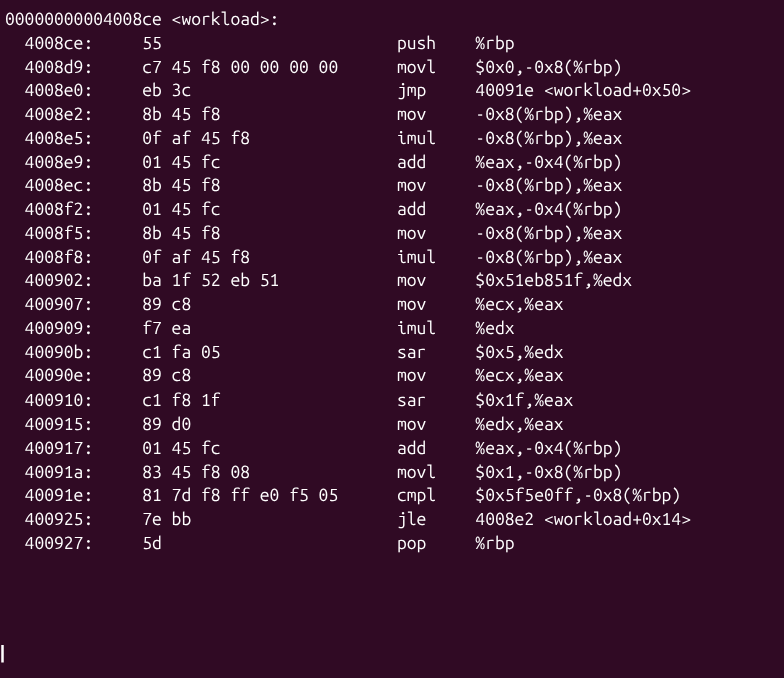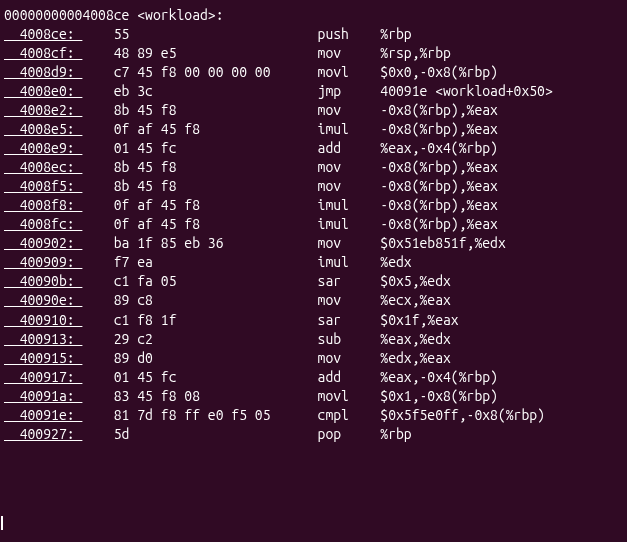--- a/index.html
+++ b/index.html
@@ -16,56 +16,56 @@
   }
   .terminal {
     padding: 6px 4px 6px 4px;
   }
   .hdr {
     white-space: pre;
   }
   .row {
     white-space: pre;
   }
-  .addr { display:inline-block; width: 10ch; text-decoration: underline; }
+  .addr { display:inline-block; width: 10ch; }
   .bytes { display:inline-block; width: 30ch; text-align: center; }
   .mnem { display:inline-block; width: 8ch; }
   .ops  { display:inline-block;text-align:center; }
   .cursor {
     position: absolute;
     left: 1px;
     bottom: 12px;
     width: 2px;
     height: 14px;
     background: #fff;
   }
 </style>
 </head>
 <body>
 
 <div class="terminal">
   <div class="hdr">00000000004008ce &lt;workload&gt;:</div>
   <div id="rows">
       <div class="row"><span class="addr">  4008ce: </span><span class="bytes">    55                        </span><span class="mnem">push    </span><span class="ops">%rbp</span></div>
-      <div class="row"><span class="addr">  4008cf: </span><span class="bytes">    48 89 e5                  </span><span class="mnem">mov     </span><span class="ops">%rsp,%rbp</span></div>
       <div class="row"><span class="addr">  4008d9: </span><span class="bytes">    c7 45 f8 00 00 00 00      </span><span class="mnem">movl    </span><span class="ops">$0x0,-0x8(%rbp)</span></div>
       <div class="row"><span class="addr">  4008e0: </span><span class="bytes">    eb 3c                     </span><span class="mnem">jmp     </span><span class="ops">40091e &lt;workload+0x50&gt;</span></div>
       <div class="row"><span class="addr">  4008e2: </span><span class="bytes">    8b 45 f8                  </span><span class="mnem">mov     </span><span class="ops">-0x8(%rbp),%eax</span></div>
       <div class="row"><span class="addr">  4008e5: </span><span class="bytes">    0f af 45 f8               </span><span class="mnem">imul    </span><span class="ops">-0x8(%rbp),%eax</span></div>
       <div class="row"><span class="addr">  4008e9: </span><span class="bytes">    01 45 fc                  </span><span class="mnem">add     </span><span class="ops">%eax,-0x4(%rbp)</span></div>
       <div class="row"><span class="addr">  4008ec: </span><span class="bytes">    8b 45 f8                  </span><span class="mnem">mov     </span><span class="ops">-0x8(%rbp),%eax</span></div>
+      <div class="row"><span class="addr">  4008f2: </span><span class="bytes">    01 45 fc                  </span><span class="mnem">add     </span><span class="ops">%eax,-0x4(%rbp)</span></div>
       <div class="row"><span class="addr">  4008f5: </span><span class="bytes">    8b 45 f8                  </span><span class="mnem">mov     </span><span class="ops">-0x8(%rbp),%eax</span></div>
       <div class="row"><span class="addr">  4008f8: </span><span class="bytes">    0f af 45 f8               </span><span class="mnem">imul    </span><span class="ops">-0x8(%rbp),%eax</span></div>
-      <div class="row"><span class="addr">  4008fc: </span><span class="bytes">    0f af 45 f8               </span><span class="mnem">imul    </span><span class="ops">-0x8(%rbp),%eax</span></div>
-      <div class="row"><span class="addr">  400902: </span><span class="bytes">    ba 1f 85 eb 36            </span><span class="mnem">mov     </span><span class="ops">$0x51eb851f,%edx</span></div>
+      <div class="row"><span class="addr">  400902: </span><span class="bytes">    ba 1f 52 eb 51            </span><span class="mnem">mov     </span><span class="ops">$0x51eb851f,%edx</span></div>
+      <div class="row"><span class="addr">  400907: </span><span class="bytes">    89 c8                     </span><span class="mnem">mov     </span><span class="ops">%ecx,%eax</span></div>
       <div class="row"><span class="addr">  400909: </span><span class="bytes">    f7 ea                     </span><span class="mnem">imul    </span><span class="ops">%edx</span></div>
       <div class="row"><span class="addr">  40090b: </span><span class="bytes">    c1 fa 05                  </span><span class="mnem">sar     </span><span class="ops">$0x5,%edx</span></div>
       <div class="row"><span class="addr">  40090e: </span><span class="bytes">    89 c8                     </span><span class="mnem">mov     </span><span class="ops">%ecx,%eax</span></div>
       <div class="row"><span class="addr">  400910: </span><span class="bytes">    c1 f8 1f                  </span><span class="mnem">sar     </span><span class="ops">$0x1f,%eax</span></div>
-      <div class="row"><span class="addr">  400913: </span><span class="bytes">    29 c2                     </span><span class="mnem">sub     </span><span class="ops">%eax,%edx</span></div>
       <div class="row"><span class="addr">  400915: </span><span class="bytes">    89 d0                     </span><span class="mnem">mov     </span><span class="ops">%edx,%eax</span></div>
       <div class="row"><span class="addr">  400917: </span><span class="bytes">    01 45 fc                  </span><span class="mnem">add     </span><span class="ops">%eax,-0x4(%rbp)</span></div>
       <div class="row"><span class="addr">  40091a: </span><span class="bytes">    83 45 f8 08               </span><span class="mnem">movl    </span><span class="ops">$0x1,-0x8(%rbp)</span></div>
       <div class="row"><span class="addr">  40091e: </span><span class="bytes">    81 7d f8 ff e0 f5 05      </span><span class="mnem">cmpl    </span><span class="ops">$0x5f5e0ff,-0x8(%rbp)</span></div>
+      <div class="row"><span class="addr">  400925: </span><span class="bytes">    7e bb                     </span><span class="mnem">jle     </span><span class="ops">4008e2 &lt;workload+0x14&gt;</span></div>
       <div class="row"><span class="addr">  400927: </span><span class="bytes">    5d                        </span><span class="mnem">pop     </span><span class="ops">%rbp</span></div>
     </div>
 </div>
 <div class="cursor"></div>
 
 </body></html>

